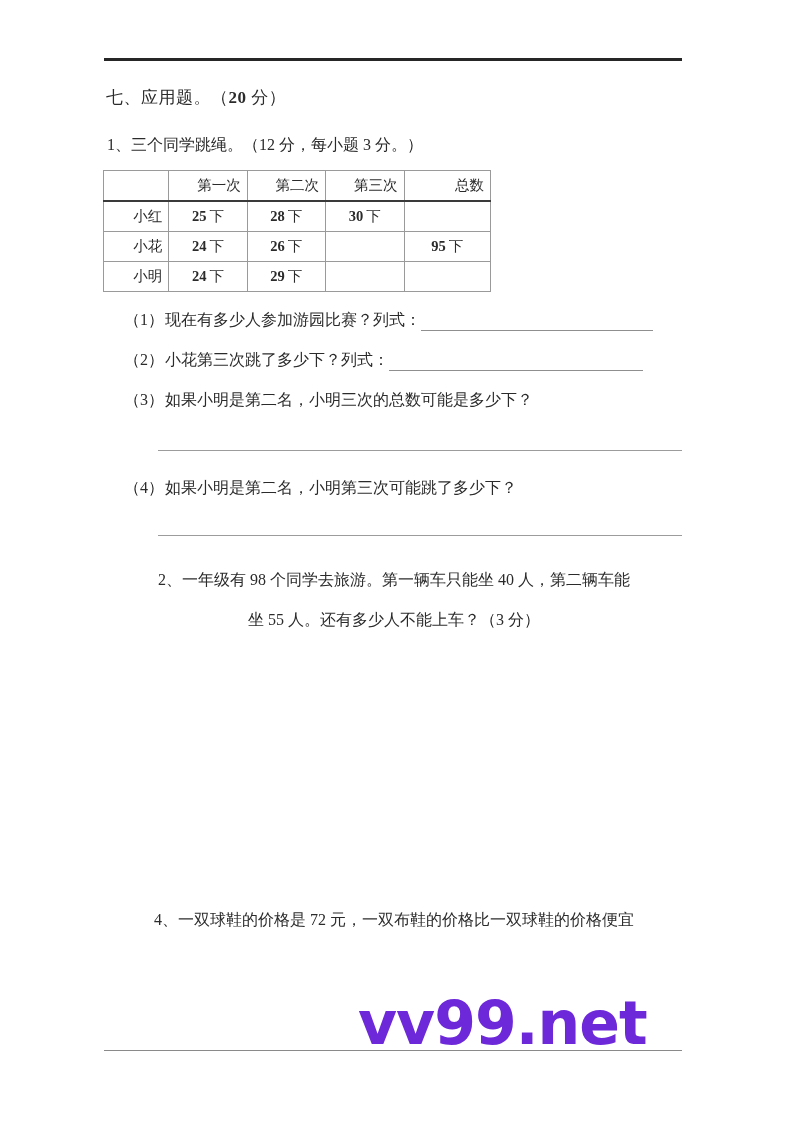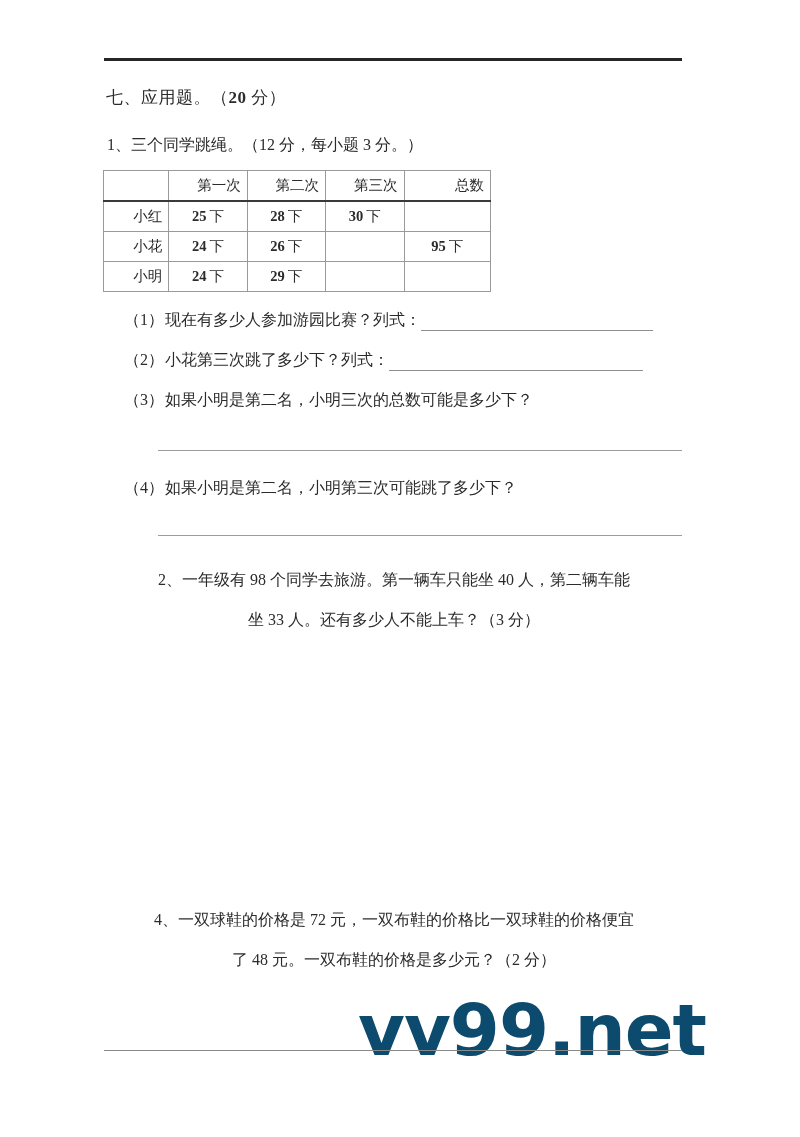--- a/index.html
+++ b/index.html
@@ -20,24 +20,24 @@
     position: absolute;
     inset: 0;
   }
 
   
   .watermark {
     position: absolute;
     left: 358px;
     top: 988px;
     font-family: "DejaVu Sans", "Liberation Sans", sans-serif;
-    font-size: 72px;
+    font-size: 60px;
     font-weight: bold;
     letter-spacing: -1px;
-    color: #0c4a6e;
+    color: #6d28d9;
     white-space: nowrap;
     user-select: none;
   }
 
   
   .rule-top {
     position: absolute;
     left: 104px;
     top: 58px;
     width: 578px;
@@ -190,24 +190,23 @@
   </div>
   <div class="answer-rule" style="left:158px; top:450px; width:524px;"></div>
 
   <div class="subq" style="left:124px; top:478px;">
     <span class="lead">（4）</span><span>如果小明是第二名，小明第三次可能跳了多少下？</span>
   </div>
   <div class="answer-rule" style="left:158px; top:535px; width:524px;"></div>
 
   <div class="para" style="top:560px;">
     <div>2、一年级有 98 个同学去旅游。第一辆车只能坐 40 人，第二辆车能</div>
-    <div>坐 33 人。还有多少人不能上车？（3 分）</div>
+    <div>坐 55 人。还有多少人不能上车？（3 分）</div>
   </div>
 
 
   <div class="para" style="top:900px;">
     <div>4、一双球鞋的价格是 72 元，一双布鞋的价格比一双球鞋的价格便宜</div>
-    <div>了 48 元。一双布鞋的价格是多少元？（2 分）</div>
   </div>
 
   <div class="rule-bottom"></div>
 
 </div>
 
 </body></html>

